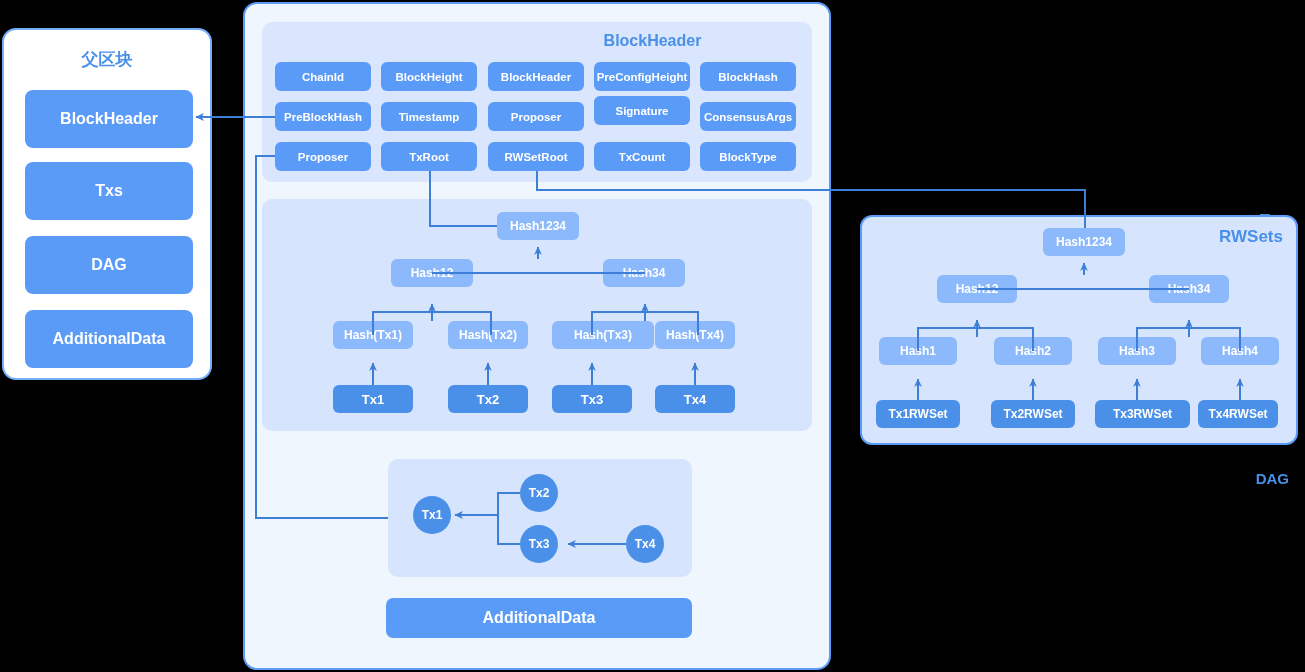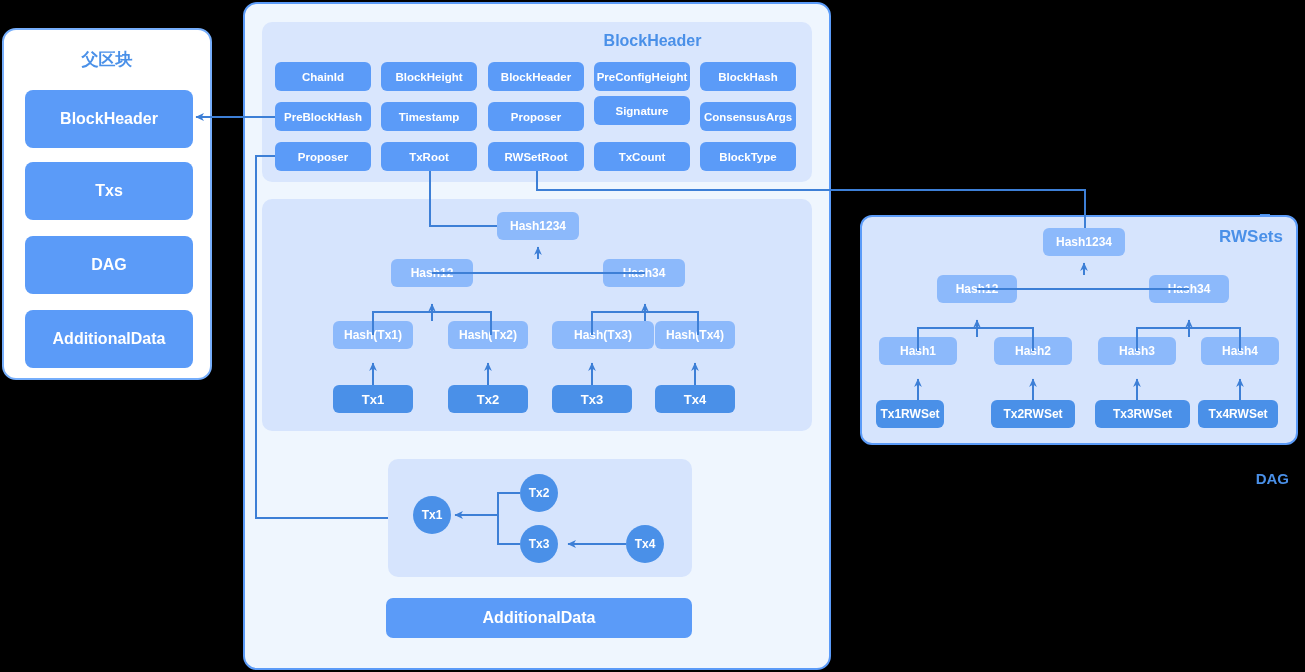--- a/index.html
+++ b/index.html
@@ -135,21 +135,21 @@
 
   <div class="chip rw-hash" style="left:1043px;top:228px;width:82px">Hash1234</div>
   <div class="chip rw-hash" style="left:937px;top:275px;width:80px">Hash12</div>
   <div class="chip rw-hash" style="left:1149px;top:275px;width:80px">Hash34</div>
 
   <div class="chip rw-hash" style="left:879px;top:337px;width:78px">Hash1</div>
   <div class="chip rw-hash" style="left:994px;top:337px;width:78px">Hash2</div>
   <div class="chip rw-hash" style="left:1098px;top:337px;width:78px">Hash3</div>
   <div class="chip rw-hash" style="left:1201px;top:337px;width:78px">Hash4</div>
 
-  <div class="chip rw-leaf" style="left:876px;top:400px;width:68px">Tx1RWSet</div>
+  <div class="chip rw-leaf" style="left:876px;top:400px;width:84px">Tx1RWSet</div>
   <div class="chip rw-leaf" style="left:991px;top:400px;width:84px">Tx2RWSet</div>
   <div class="chip rw-leaf" style="left:1095px;top:400px;width:95px">Tx3RWSet</div>
   <div class="chip rw-leaf" style="left:1198px;top:400px;width:80px">Tx4RWSet</div>
 
   <svg class="wires" viewBox="0 0 1305 672">
     <defs>
       <marker id="arw" markerWidth="9" markerHeight="9" refX="8" refY="4.5" orient="auto" markerUnits="userSpaceOnUse">
         <path d="M0,0.6 L8.6,4.5 L0,8.4 L2.4,4.5 Z" fill="#3d7fd6"></path>
       </marker>
     </defs>

